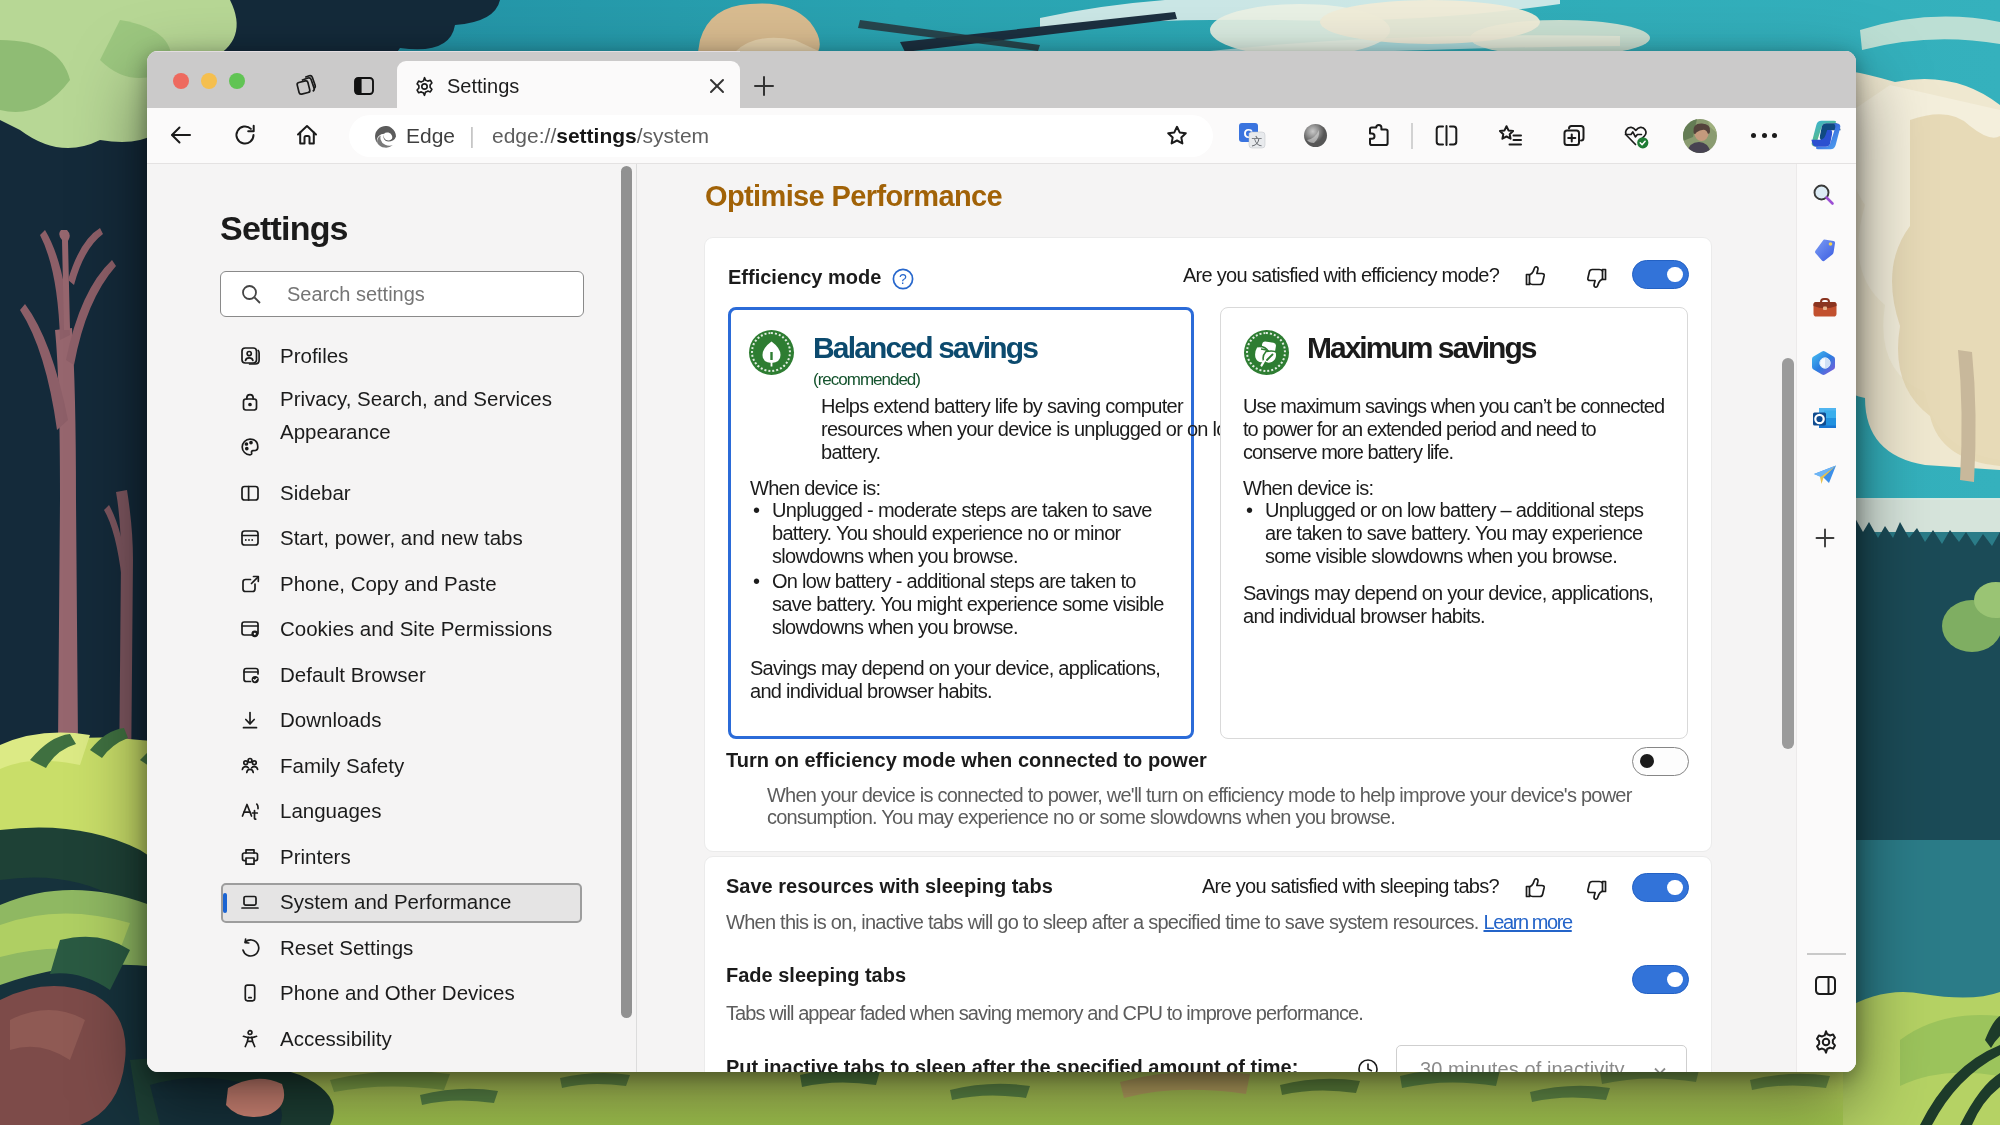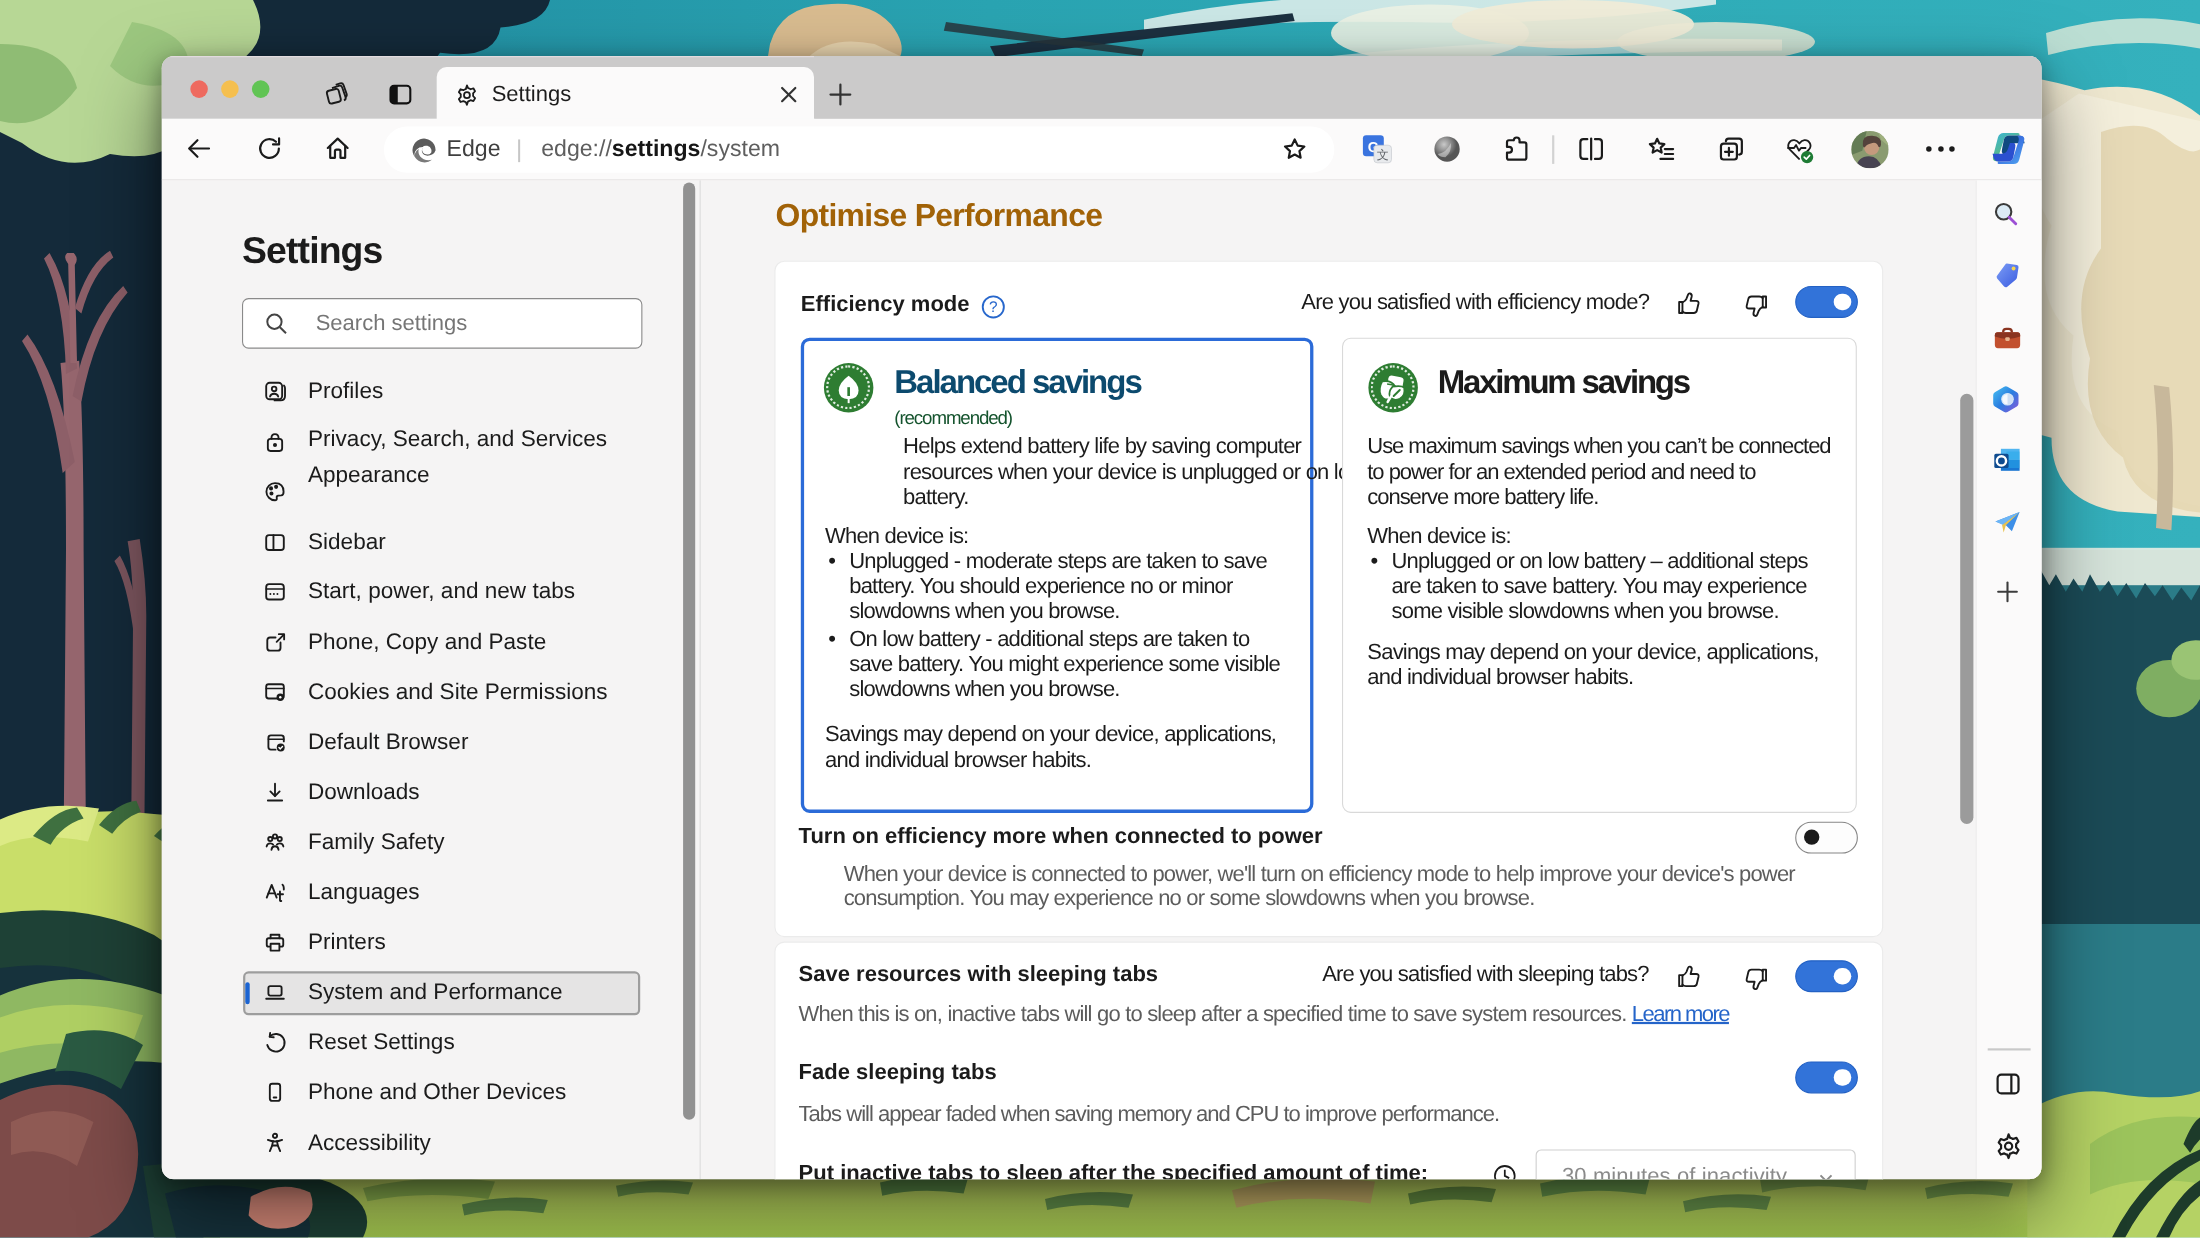--- a/index.html
+++ b/index.html
@@ -534,21 +534,21 @@
         <path d="M17.5 35.5 Q19.5 30.5 24.5 26.5" stroke="#fff" stroke-width="2.2" fill="none" stroke-linecap="round"></path>
         <path d="M23 30 L28.5 24.5" stroke="#2e7d32" stroke-width="1.8" stroke-linecap="round"></path>
       </svg>
       <div class="abs" style="left:1160px; top:166.9px; font-size:30px; font-weight:bold; color:#1b1b1b; letter-spacing:-2.0px;">Maximum savings</div>
       <div class="abs body20" style="left:1096px; top:231px; letter-spacing:-0.95px;">Use maximum savings when you can’t be connected<br>to power for an extended period and need to<br>conserve more battery life.</div>
       <div class="abs body20" style="left:1096px; top:313px;">When device is:</div>
       <div class="abs body20" style="left:1099px; top:335px;">•</div>
       <div class="abs body20" style="left:1118px; top:335px;">Unplugged or on low battery – additional steps<br>are taken to save battery. You may experience<br>some visible slowdowns when you browse.</div>
       <div class="abs body20" style="left:1096px; top:418px;">Savings may depend on your device, applications,<br>and individual browser habits.</div>
 
-      <div class="abs bold21" style="left:579px; top:584.5px;">Turn on efficiency more when connected to power</div>
+      <div class="abs bold21" style="left:579px; top:584.5px;">Turn on efficiency mode when connected to power</div>
       <div class="toggle-off" style="left:1485px; top:583px;">
           <div class="knob"></div>
         </div>
       <div class="abs gray20" style="left:579px; top:619.8px; line-height:22.6px; letter-spacing:-0.76px;margin-left:41px;">When your device is connected to power, we'll turn on efficiency mode to help improve your device's power<br>consumption. You may experience no or some slowdowns when you browse.</div>
 
       <div class="card-white" style="left:557px; top:692px; width:1008px; height:300px; border:1px solid #ebebeb;"></div>
       <div class="abs bold21" style="left:579px; top:711.1px;">Save resources with sleeping tabs</div>
       <div class="abs reg20" style="left:1055px; top:711px; line-height:23px;">Are you satisfied with sleeping tabs?</div>
       <svg class="icon" width="26" height="26" style="left:1376px; top:711px;" viewBox="0 0 26 26">
           <g stroke="#1b1b1b" stroke-width="1.7" fill="none" stroke-linecap="round" stroke-linejoin="round">

